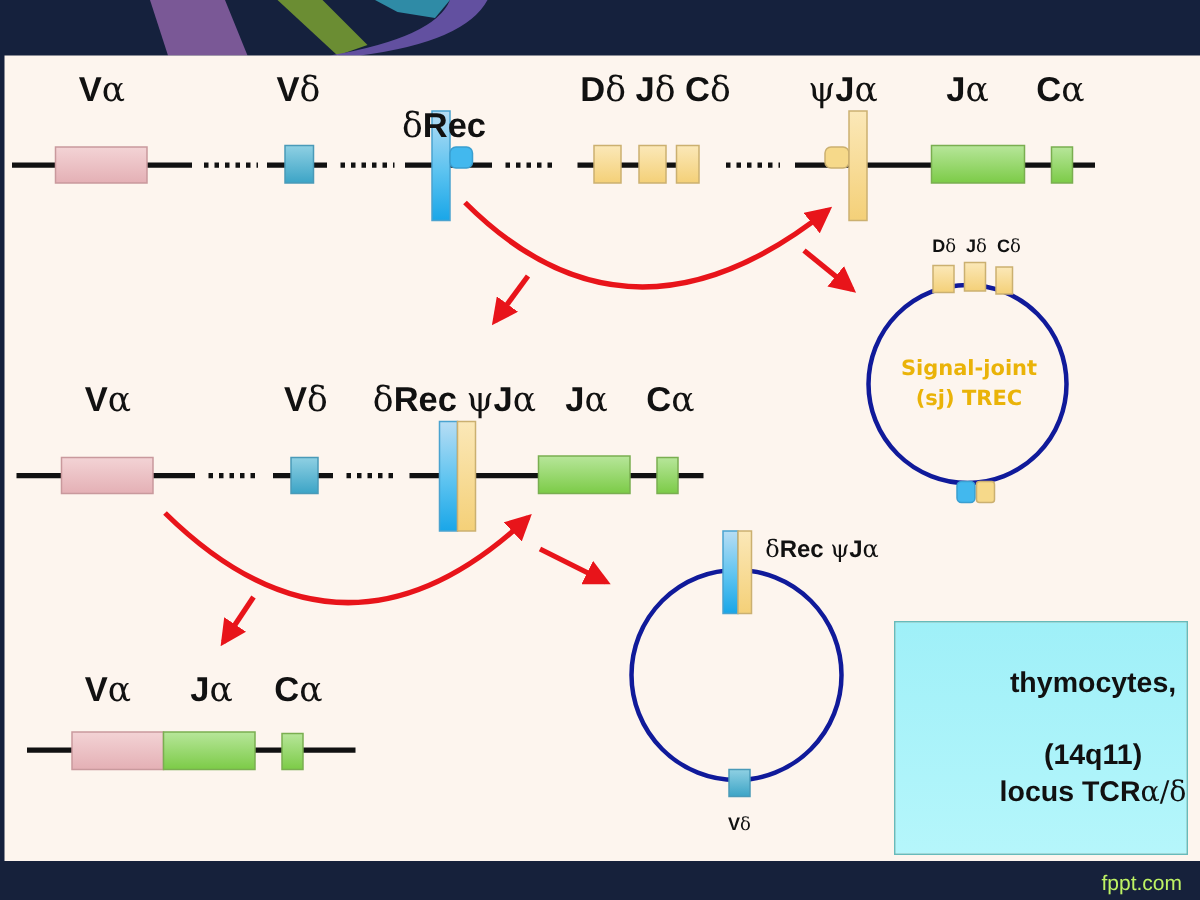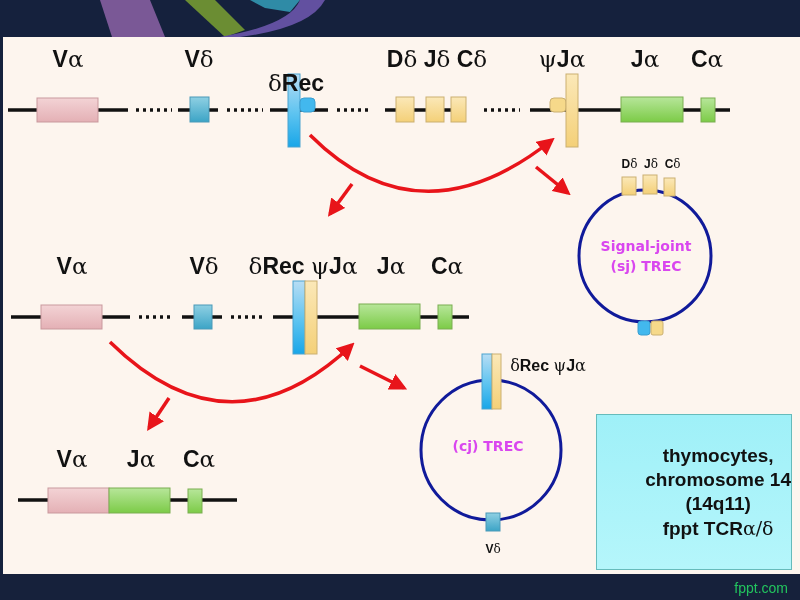--- a/index.html
+++ b/index.html
@@ -3,24 +3,24 @@
 <meta charset="utf-8">
 <style>
   html, body { margin:0; padding:0; }
   body { width:800px; height:600px; position:relative; overflow:hidden; background:#15213d; font-family:"Liberation Sans", sans-serif; }
   #bg { position:absolute; left:0; top:0; width:800px; height:600px; }
   #panel { position:absolute; left:3px; top:37px; width:797px; height:537px; background:#fdf5ee; }
   #diagram { position:absolute; left:0; top:0; width:800px; height:600px; }
   .lbl { position:absolute; font-weight:bold; color:#111; font-size:23px; white-space:nowrap; transform:translateX(-50%); }
   .gr { font-family:"DejaVu Serif", serif; font-weight:normal; }
   .small { font-size:12px; }
-  .ctext { position:absolute; text-align:center; font-weight:bold; color:#d946ef; font-size:14px; line-height:20px; font-family:"DejaVu Sans", sans-serif; transform:translateX(-50%); white-space:nowrap; }
+  .ctext { position:absolute; text-align:center; font-weight:bold; color:#eab308; font-size:14px; line-height:20px; font-family:"DejaVu Sans", sans-serif; transform:translateX(-50%); white-space:nowrap; }
   #infobox { position:absolute; left:596px; top:414px; width:194px; height:154px; background:linear-gradient(#9ff0f8,#b5f6fb); border:1px solid #6bb; display:flex; align-items:center; justify-content:flex-end; text-align:center; }
   #infobox div { font-weight:bold; font-size:19px; line-height:24px; color:#111; }
-  #footer { position:absolute; right:12px; bottom:4px; color:#22c55e; font-size:14px; }
+  #footer { position:absolute; right:12px; bottom:4px; color:#bef264; font-size:14px; }
 </style>
 </head>
 <body>
 
 <svg id="bg" viewBox="0 0 800 600">
   <rect x="0" y="0" width="800" height="600" fill="#15213d"></rect>
   <path d="M100,0 L150,0 L165,37 L112,37 Z" fill="#7a5896"></path>
   <path d="M185,0 L215,0 L245,30 L225,37 Z" fill="#6b8d33"></path>
   <path d="M250,0 L300,0 L290,12 L265,8 Z" fill="#2f8ba6"></path>
   <path d="M300,0 L325,0 Q310,28 240,37 L220,37 Q290,25 300,0 Z" fill="#6250a0"></path>
@@ -149,30 +149,29 @@
   </div>
 
 <div class="lbl" style="left:72px; top:253px;"><span>V</span><span class="gr">α</span></div>
 <div class="lbl" style="left:204px; top:253px;"><span>V</span><span class="gr">δ</span></div>
 <div class="lbl" style="left:303px; top:253px;"><span class="gr">δ</span><span>Rec </span><span class="gr">ψ</span><span>J</span><span class="gr">α</span></div>
 <div class="lbl" style="left:391px; top:253px;"><span>J</span><span class="gr">α</span></div>
 <div class="lbl" style="left:447px; top:253px;"><span>C</span><span class="gr">α</span></div>
 
 <div class="lbl" style="left:548px; top:356px; font-size:16px;"><span class="gr">δ</span><span>Rec </span><span class="gr">ψ</span><span>J</span><span class="gr">α</span></div>
 <div class="ctext" style="left:488px; top:436px;">
-    <div>(cj) TREC</div>
   </div>
 <div class="lbl small" style="left:493px; top:542px;"><span>V</span><span class="gr">δ</span></div>
 
 <div class="lbl" style="left:72px; top:446px;"><span>V</span><span class="gr">α</span></div>
 <div class="lbl" style="left:141px; top:446px;"><span>J</span><span class="gr">α</span></div>
 <div class="lbl" style="left:199px; top:446px;"><span>C</span><span class="gr">α</span></div>
 
 <div id="infobox">
   <div>
     <span>thymocytes,</span><br>
-    <span>chromosome 14</span><br>
+    <br>
     <span>(14q11)</span><br>
-    <span>fppt TCR</span><span class="gr">α/δ</span>
+    <span>locus TCR</span><span class="gr">α/δ</span>
   </div>
 </div>
 
 <div id="footer">fppt.com</div>
 
 </body></html>

